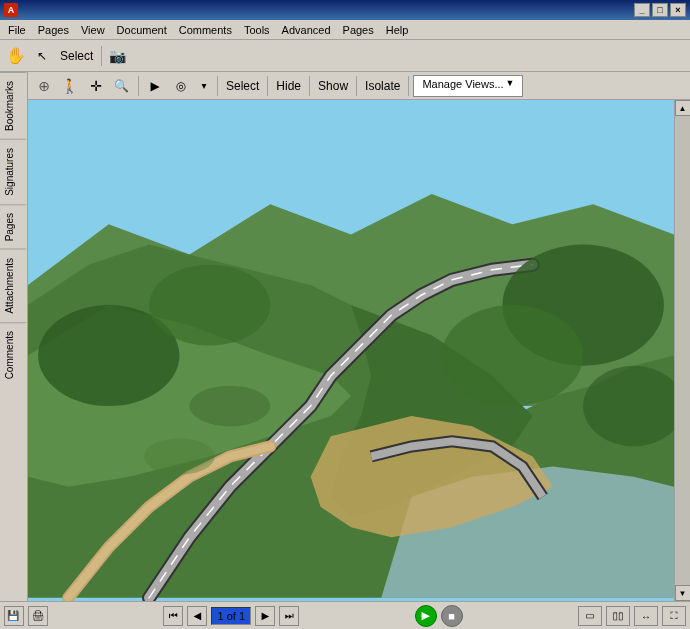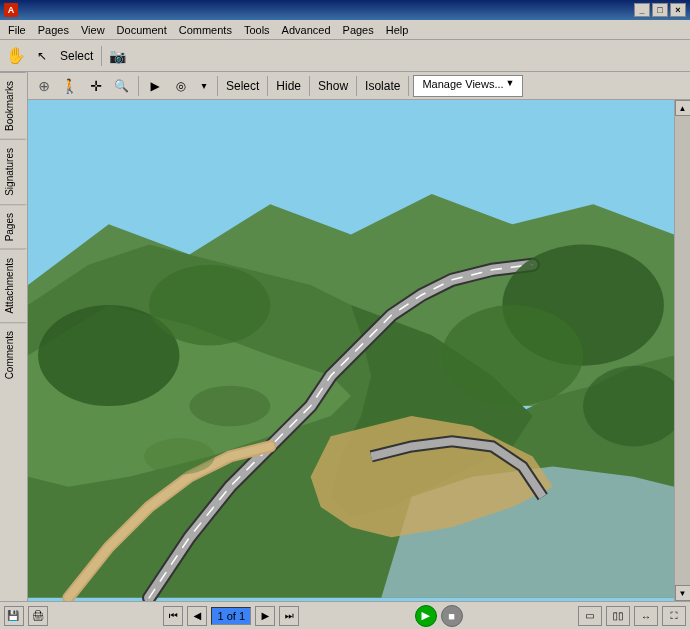--- a/index.html
+++ b/index.html
@@ -227,21 +227,21 @@
       display: flex;
       align-items: center;
       justify-content: center;
       font-size: 10px;
       cursor: pointer;
     }
     .page-input {
       width: 40px;
       height: 18px;
       border: 1px inset #888;
-      background: #3b82f6;
+      background: #1d4ed8;
       text-align: center;
       font-size: 11px;
     }
     .green-btn {
       width: 22px;
       height: 22px;
       border-radius: 50%;
       background: #00aa00;
       border: 1px solid #007700;
       display: flex;

